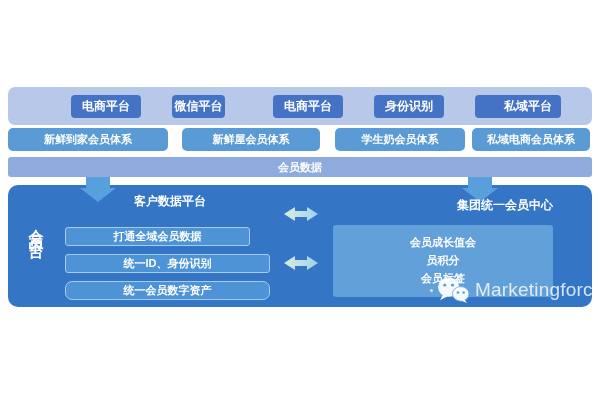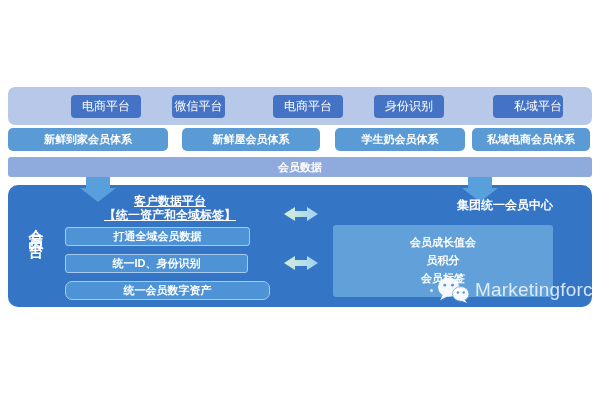--- a/index.html
+++ b/index.html
@@ -2,21 +2,21 @@
 <html><head>
 <meta charset="utf-8">
 <style>
   html,body{margin:0;padding:0;background:#ffffff;}
   .canvas{position:relative;width:600px;height:400px;background:#ffffff;
           font-family:"Liberation Sans","DejaVu Sans",sans-serif;overflow:hidden;}
   .abs{position:absolute;box-sizing:border-box;}
   .center{display:flex;align-items:center;justify-content:center;text-align:center;}
 
   .strip{background:#B7C8E9;border-radius:7px;}
-  .btn-dark{background:#4472C4;color:#fff;border-radius:4px;font-weight:normal;font-size:12px;}
+  .btn-dark{background:#4472C4;color:#fff;border-radius:4px;font-weight:bold;font-size:12px;}
   .btn-mid{background:#5B9BD5;color:#fff;border-radius:5px;font-weight:bold;font-size:11px;}
   .data-bar{background:#8FAADC;color:#fff;border-radius:3px;font-weight:bold;font-size:11px;}
   .panel{background:#3575C5;border-radius:10px;}
   .side-label{color:#fff;font-weight:bold;font-size:15px;writing-mode:vertical-rl;
               text-orientation:upright;letter-spacing:5px;line-height:20px;}
   .cdp-title{color:#fff;font-weight:bold;font-size:12px;line-height:14px;text-align:center;}
   .inner-box{background:#4D93D5;border:1px solid #A6CBEE;border-radius:3px;color:#fff;
              font-weight:bold;font-size:11px;}
   .right-title{color:#fff;font-weight:bold;font-size:12px;text-align:right;}
   .right-box{background:#62A0DA;border-radius:3px;color:#fff;font-weight:bold;font-size:11px;
@@ -32,44 +32,43 @@
 </head>
 <body>
 
 <div class="canvas">
 
   <div class="abs strip" style="left:8px;top:87px;width:584px;height:38px;"></div>
   <div class="abs btn-dark center" style="left:71px;top:95px;width:70px;height:23px;">电商平台</div>
   <div class="abs btn-dark center" style="left:172px;top:95px;width:53px;height:23px;">微信平台</div>
   <div class="abs btn-dark center" style="left:273px;top:95px;width:70px;height:23px;">电商平台</div>
   <div class="abs btn-dark center" style="left:374px;top:95px;width:70px;height:23px;">身份识别</div>
-  <div class="abs btn-dark center" style="left:493px;top:95px;width:70px;height:23px;padding-left:20px;">私域平台</div>
+  <div class="abs btn-dark center" style="left:475px;top:95px;width:86px;height:23px;padding-left:20px;">私域平台</div>
 
   <div class="abs btn-mid center" style="left:8px;top:128px;width:160px;height:23px;">新鲜到家会员体系</div>
   <div class="abs btn-mid center" style="left:182px;top:128px;width:138px;height:23px;">新鲜屋会员体系</div>
   <div class="abs btn-mid center" style="left:335px;top:128px;width:130px;height:23px;">学生奶会员体系</div>
   <div class="abs btn-mid center" style="left:472px;top:128px;width:118px;height:23px;">私域电商会员体系</div>
 
   <div class="abs data-bar center" style="left:8px;top:157px;width:584px;height:20px;">会员数据</div>
 
   <div class="abs panel" style="left:8px;top:185px;width:584px;height:122px;"></div>
 
   <div class="abs stub" style="left:86px;top:177px;width:24px;height:11px;"></div>
   <div class="abs tri-down" style="left:80px;top:188px;"></div>
   <div class="abs stub" style="left:468px;top:177px;width:24px;height:11px;"></div>
   <div class="abs tri-down" style="left:462px;top:188px;"></div>
 
   <div class="abs side-label" style="left:26px;top:217px;height:84px;">会员中台</div>
 
-  <div class="abs cdp-title" style="left:70px;top:194px;width:200px;text-decoration:underline;">
+  <div class="abs cdp-title" style="left:70px;top:194px;width:200px;">
     <div>客户数据平台</div>
-    <div>【统一资产和全域标签】</div>
   </div>
   <div class="abs inner-box center" style="left:65px;top:227px;width:185px;height:19px;">打通全域会员数据</div>
-  <div class="abs inner-box center" style="left:65px;top:254px;width:183px;height:19px;">统一ID、身份识别</div>
+  <div class="abs inner-box center" style="left:65px;top:254px;width:205px;height:19px;">统一ID、身份识别</div>
   <div class="abs inner-box center" style="left:65px;top:281px;width:205px;height:19px;border-radius:7px;">统一会员数字资产</div>
 
   <svg class="abs" style="left:284px;top:206px;" width="34" height="16" viewBox="0 0 34 16">
     <defs>
         <linearGradient id="ag1" x1="0" y1="0" x2="1" y2="0">
       <stop offset="0" stop-color="#D8EFD8"></stop>
           <stop offset="1" stop-color="#9FD2F0"></stop>
     </linearGradient>
       </defs>
     <path d="M0,8 L11,1 L11,5 L23,5 L23,1 L34,8 L23,15 L23,11 L11,11 L11,15 Z" fill="url(#ag1)"></path>

